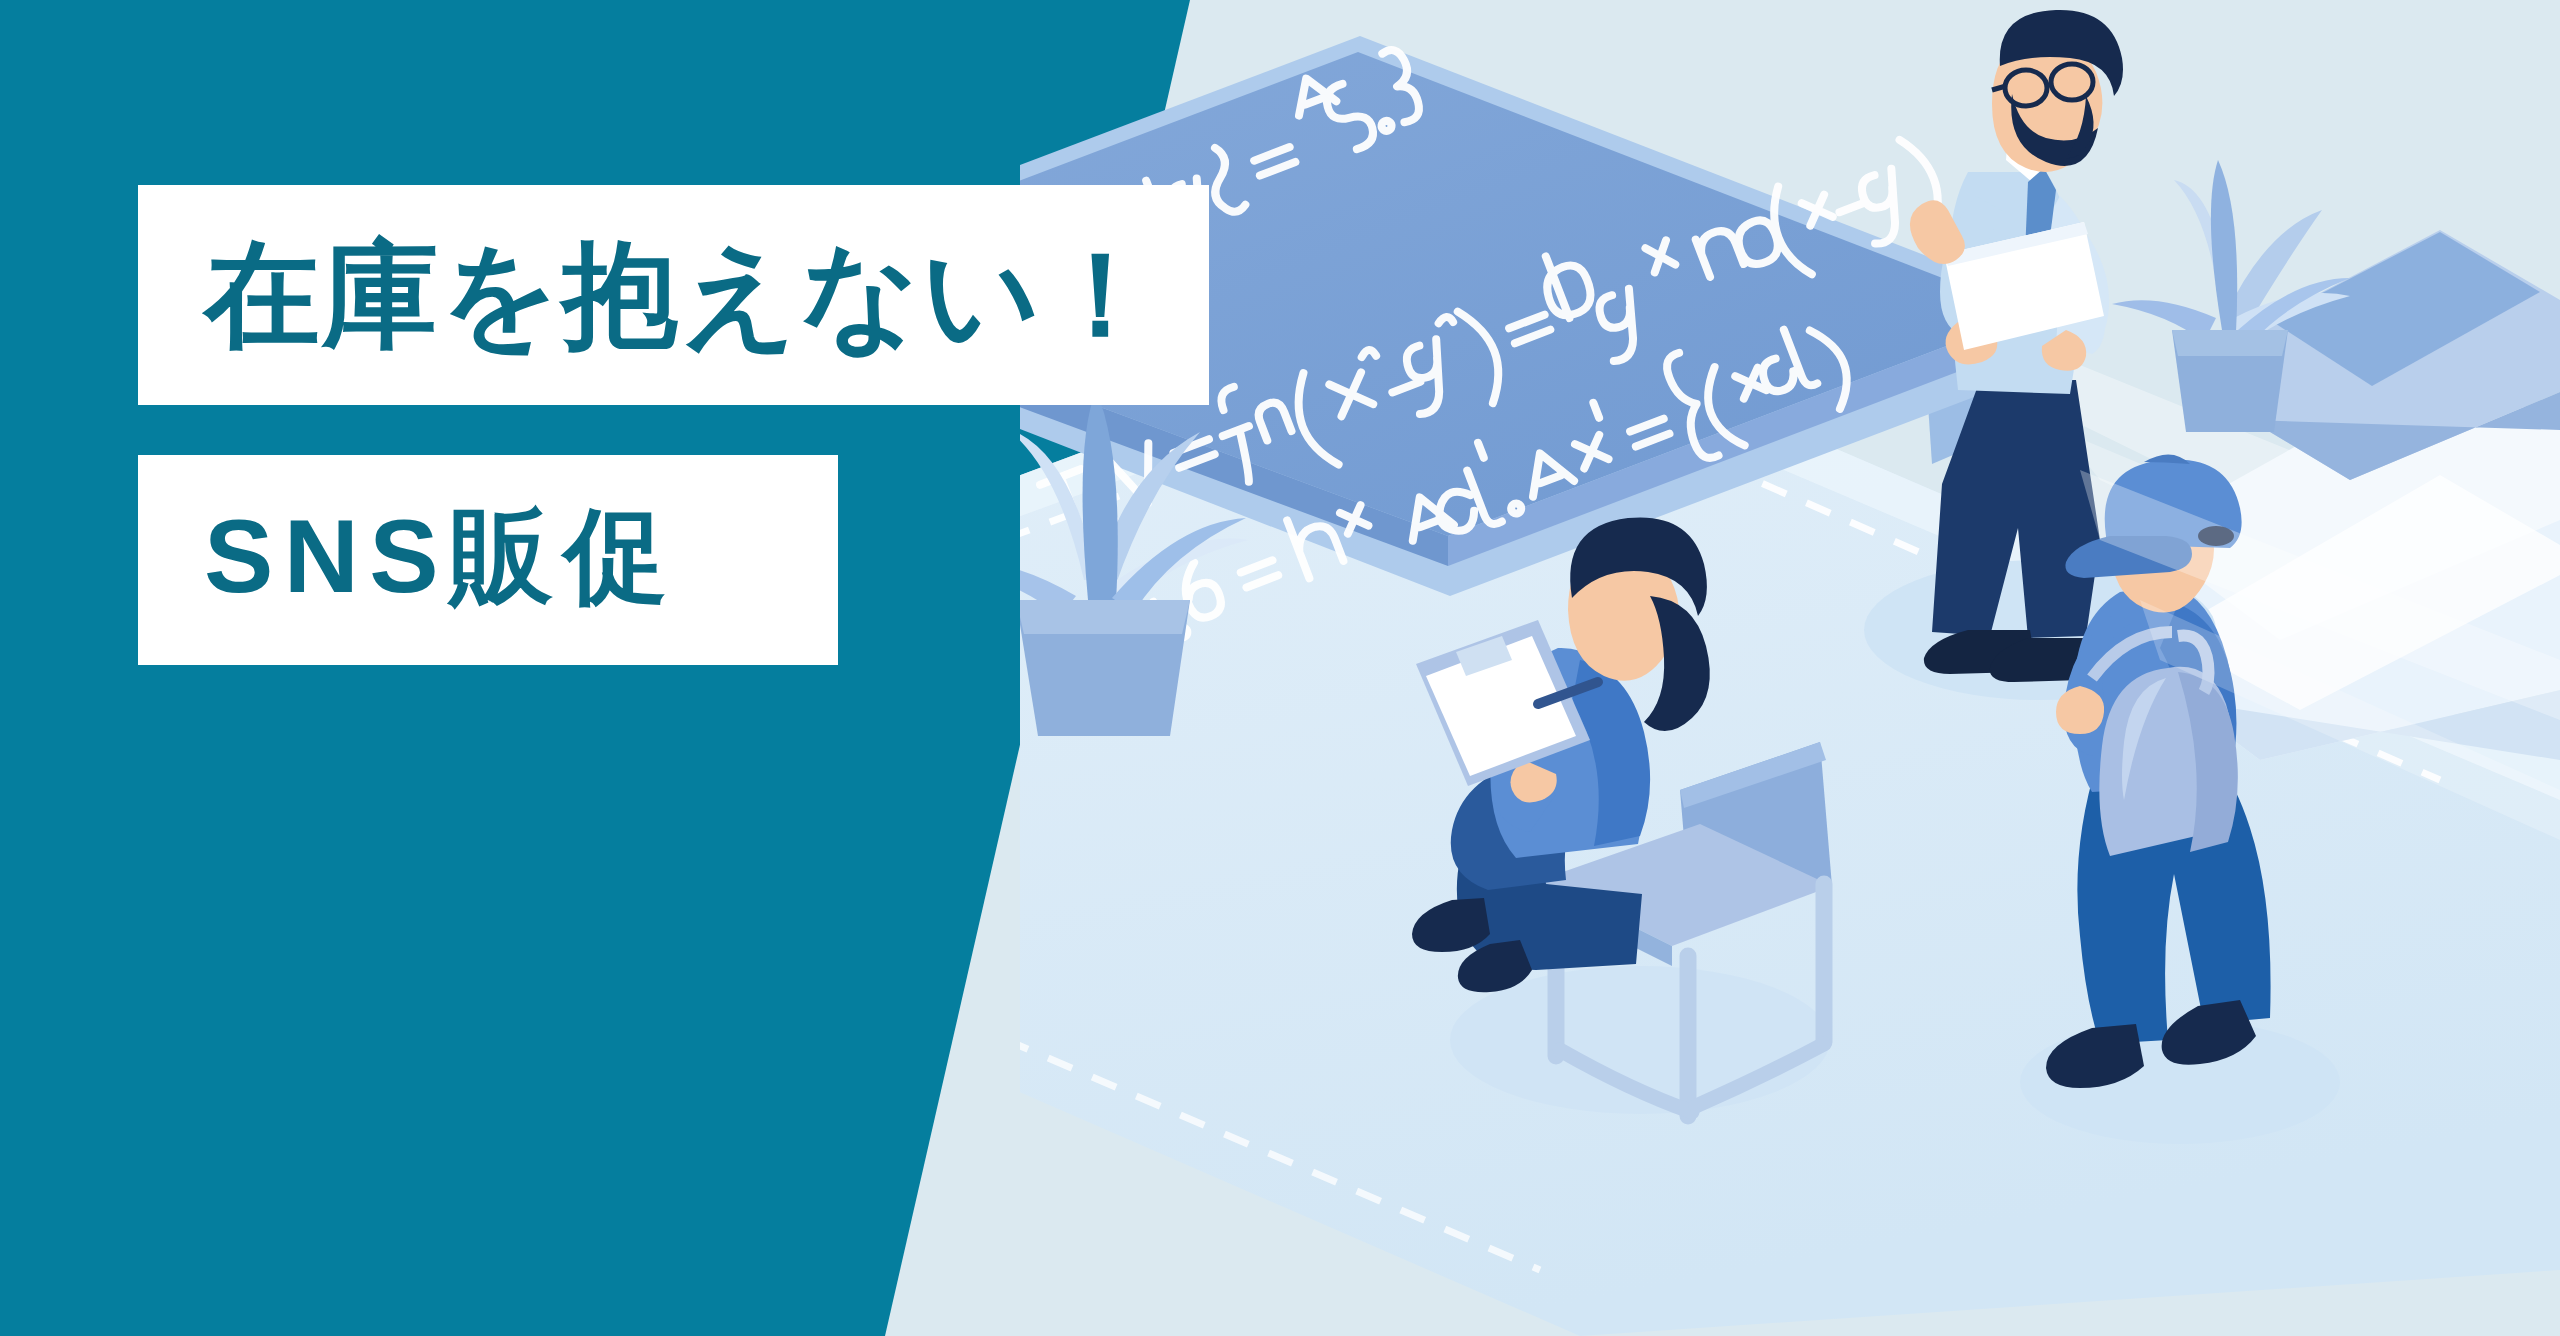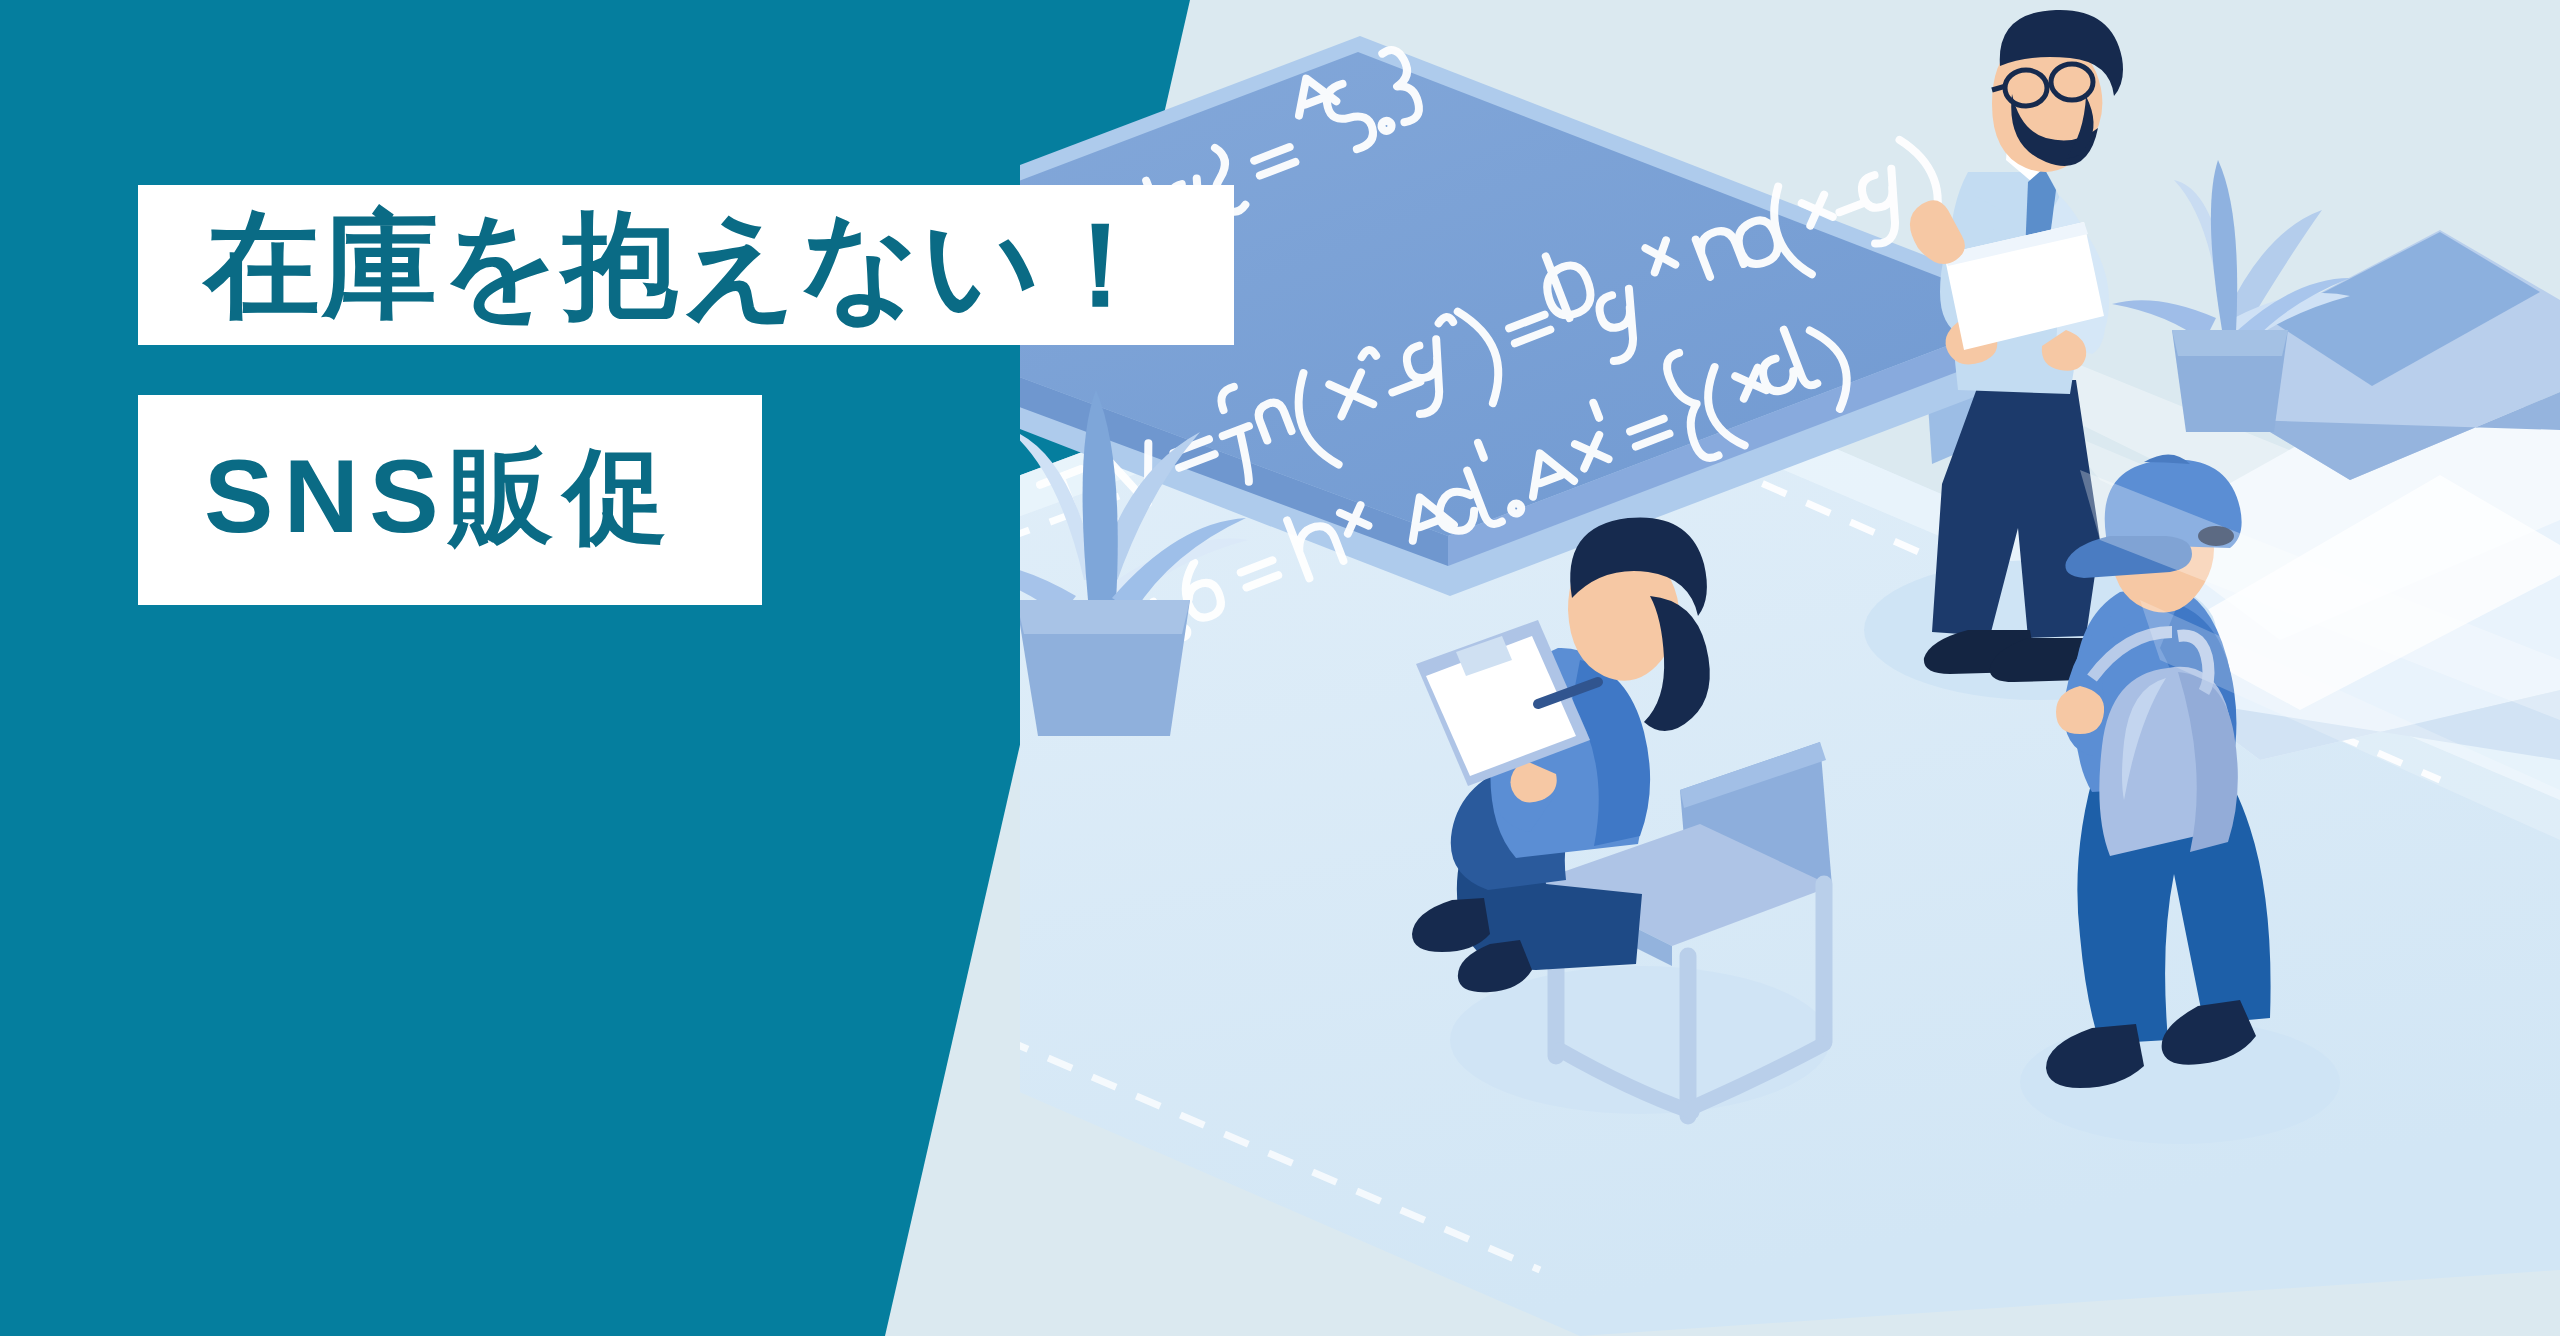--- a/index.html
+++ b/index.html
@@ -23,29 +23,29 @@
   .title-wrap { position:absolute; left:138px; top:185px; z-index:40; }
   .title-box {
     background:#ffffff;
     display:flex; align-items:center;
     color:#0a6b85;
     font-weight:700;
     letter-spacing:.02em;
     white-space:nowrap;
   }
   .title-box.one {
-    height:160px; padding:0 73px 0 66px;
+    height:220px; padding:0 48px 0 66px;
     font-size:116px; line-height:1;
     margin-bottom:50px;
   }
   .title-box.two {
     height:210px; padding:0 58px 8px 66px;
     font-size:104px; line-height:1;
     letter-spacing:.10em;
-    width:624px;
+    width:700px;
   }
 
   
   .illus { position:absolute; left:1020px; top:0; width:1540px; height:1336px; }
   .illus svg { display:block; width:100%; height:100%; }
 </style>
 </head>
 <body>
 
 <div id="stage">

